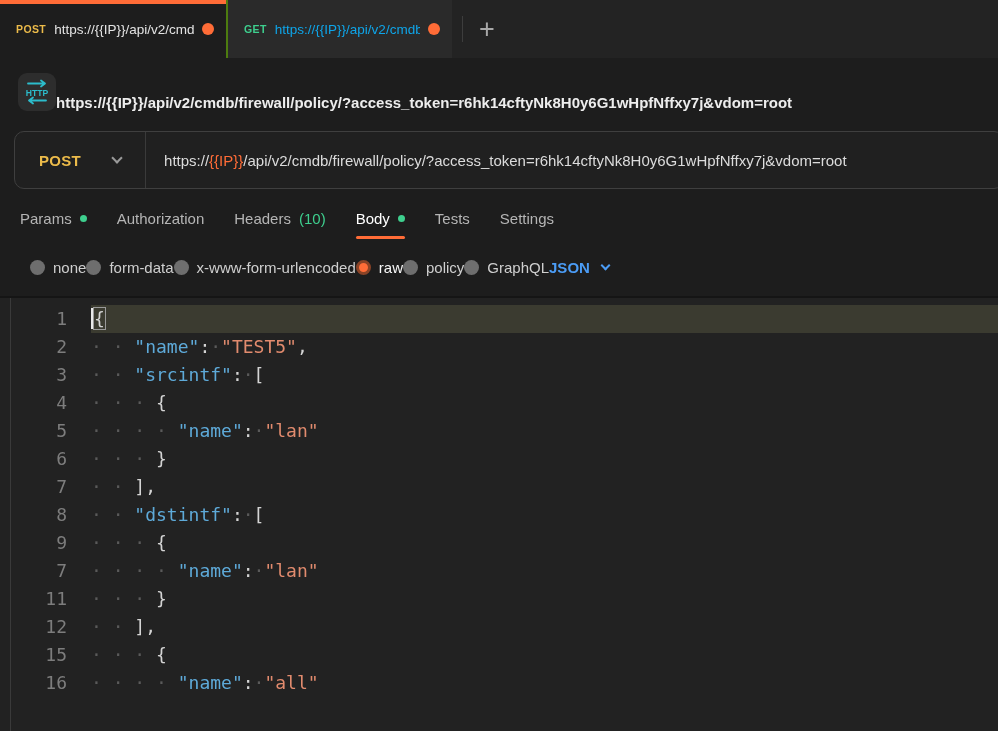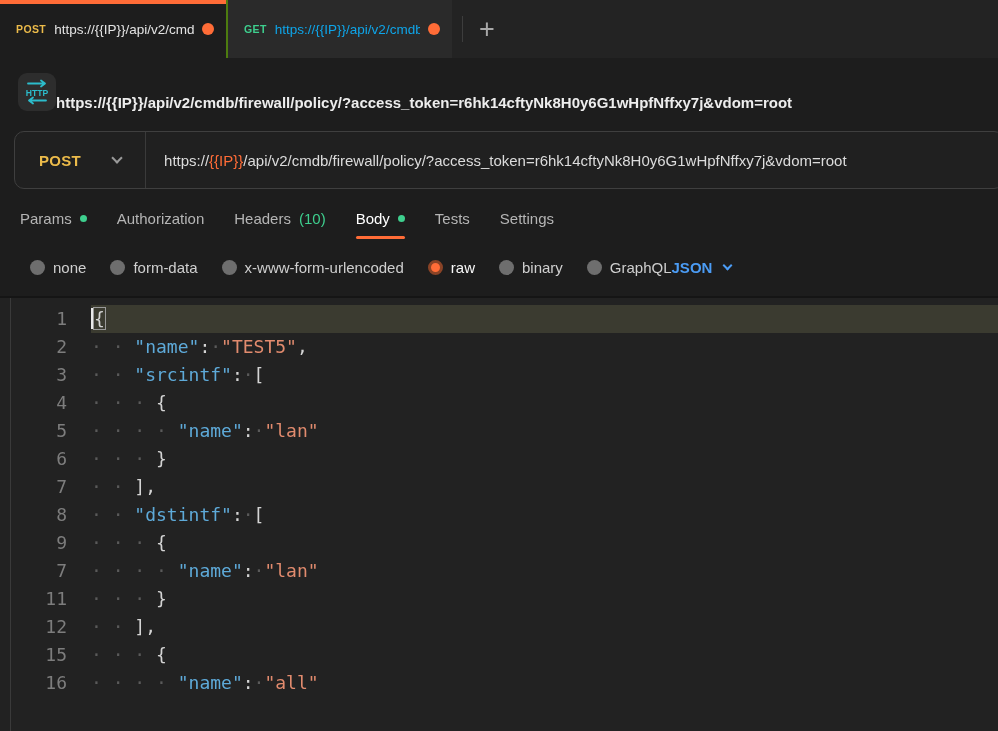--- a/index.html
+++ b/index.html
@@ -41,21 +41,21 @@
   .url-var{color:var(--c-accent)}
   
   .section-tabs{position:absolute;top:197px;left:0;right:0;height:43px;display:flex;align-items:flex-end;gap:30px;padding:0 20px;font-size:15px;color:#b5b5b5}
   .stab{display:flex;align-items:center;gap:8px;height:100%;position:relative;cursor:pointer;white-space:nowrap}
   .stab.active{color:#ffffff}
   .stab.active::after{content:"";position:absolute;left:0;right:0;bottom:1px;height:3px;border-radius:2px;background:var(--c-accent)}
   .gdot{width:7px;height:7px;border-radius:50%;background:var(--c-green)}
   .stab .count{color:var(--c-green)}
   
   .radio-row{position:absolute;top:245px;left:0;right:0;height:44px;display:flex;align-items:center;padding:0 30px;font-size:15px}
-  .radios{display:flex;align-items:center;gap:24px}
+  .radios{display:flex;align-items:center;}
   .radio-item{display:flex;align-items:center;gap:8px;cursor:pointer;color:#cfcfcf;white-space:nowrap}
   .radio-item .rc{width:15px;height:15px;border-radius:50%;background:#6e6e6e;flex:none}
   .radio-item.sel{color:#f7f7f7}
   .radio-item.sel .rc{width:15px;height:15px;background:var(--c-accent);border:3px solid #8a4326}
   .lang-select{display:flex;align-items:center;color:var(--c-link_blue);font-weight:700;cursor:pointer}
   .lang-select .chev{width:7px;height:7px;margin-left:12px;margin-top:-3px}
   
   .editor{position:absolute;top:296px;left:0;right:0;bottom:0;background:#222222;border-top:2px solid #151515;overflow:hidden}
   .editor-inner{margin-left:10px;border-left:1px solid #3a3a3a;padding-top:7px;height:100%}
   .code-line{display:flex;height:28px;line-height:28px;font-family:"DejaVu Sans Mono",monospace;font-size:18px}
@@ -145,21 +145,21 @@
       <div class="radio-item">
         <span class="rc"></span>
         <span>x-www-form-urlencoded</span>
       </div>
       <div class="radio-item sel">
         <span class="rc"></span>
         <span>raw</span>
       </div>
       <div class="radio-item">
         <span class="rc"></span>
-        <span>binary</span>
+        <span>policy</span>
       </div>
       <div class="radio-item">
         <span class="rc"></span>
         <span>GraphQL</span>
       </div>
     </div>
   <div class="lang-select">
     <span>JSON</span>
     <span class="chev"></span>
   </div>

